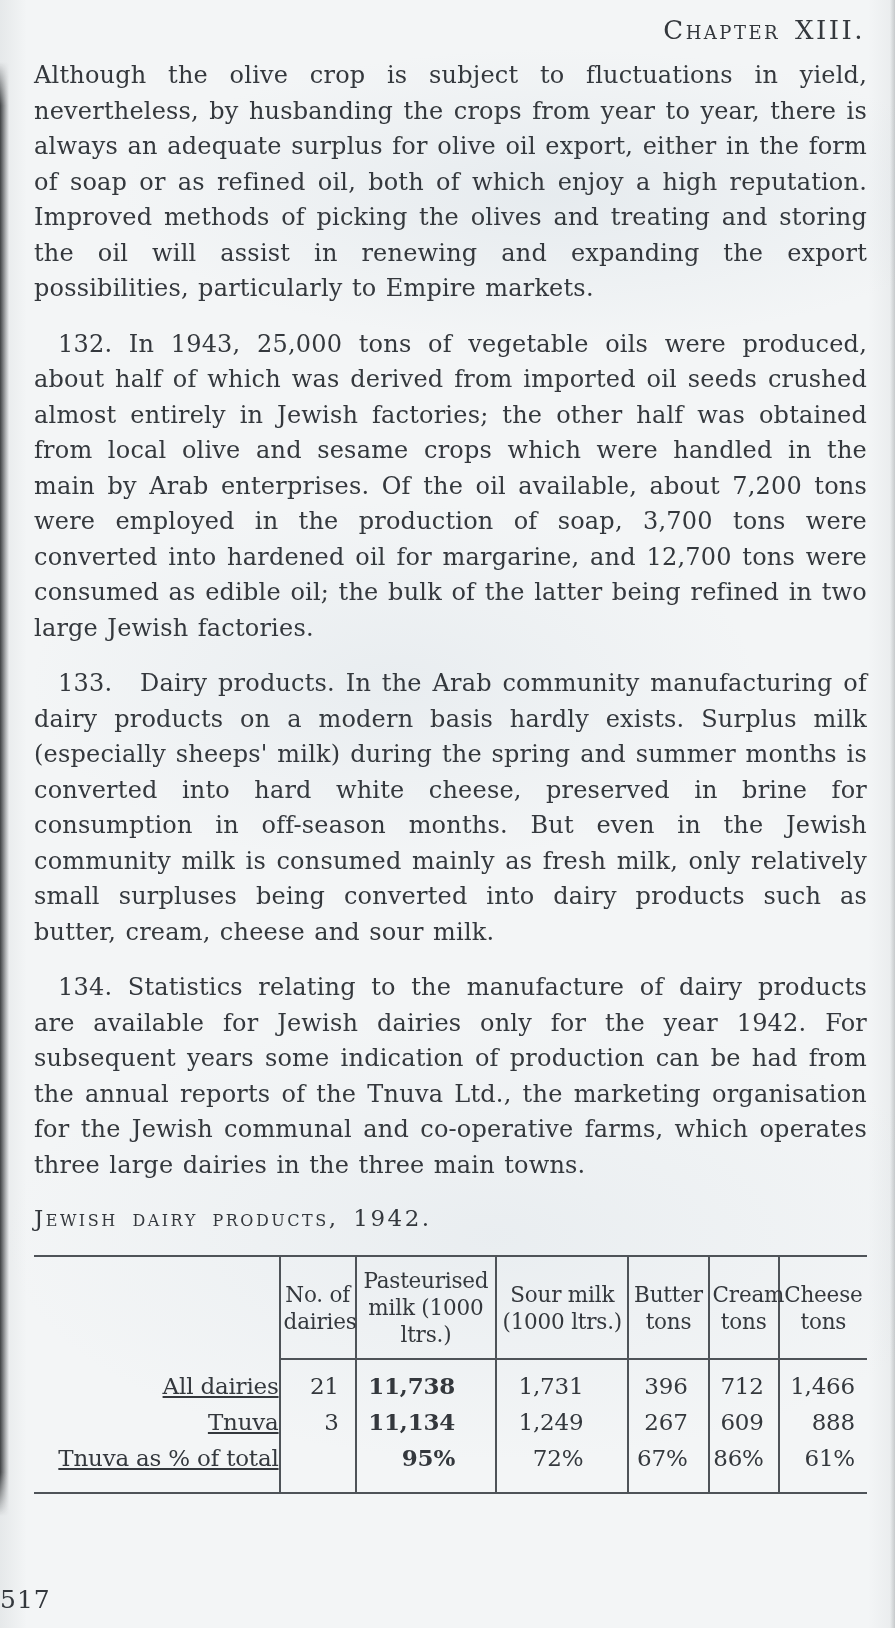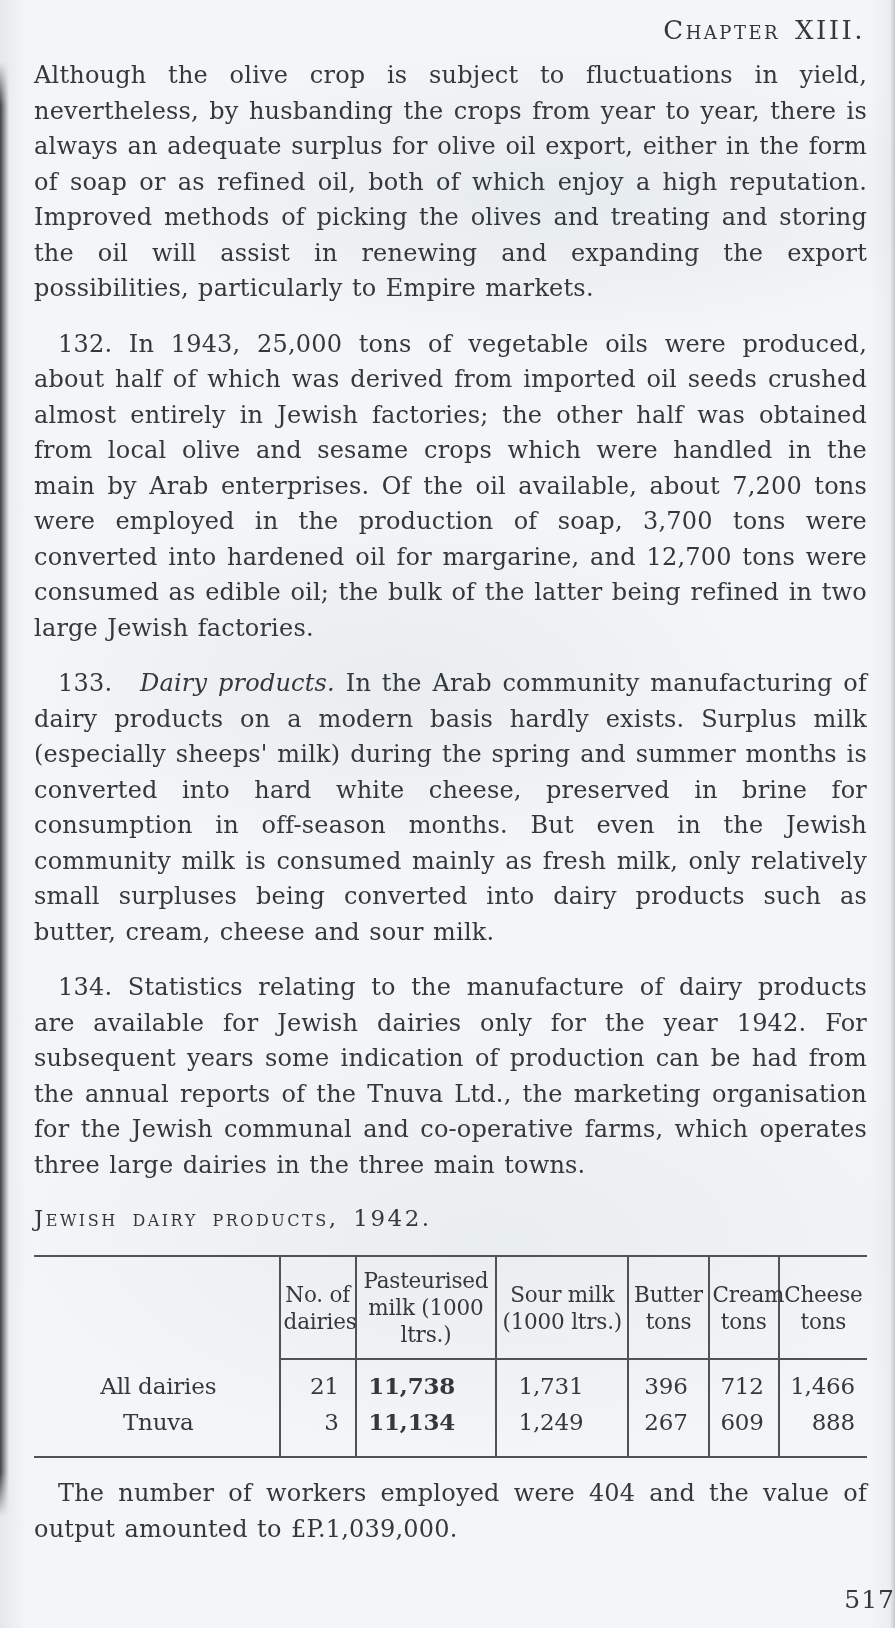--- a/index.html
+++ b/index.html
@@ -57,21 +57,21 @@
     margin:0;
     margin-top:20px;
     font-size:24px;
     line-height:35.5px;
     text-align:justify;
     letter-spacing:.2px;
     word-spacing:1.5px;
   }
   .para.first{margin-top:12px;}
   .indent{text-indent:24px;}
-  .italic{font-style:italic;margin-left:17px;}
+  .italic{margin-left:17px;}
   .table-title{
     margin-top:22px;
     margin-bottom:24px;
     font-variant:small-caps;
     font-size:23px;
     letter-spacing:2.5px;
     word-spacing:5px;
   }
   table.dairy{
     width:100%;
@@ -101,33 +101,33 @@
   table.dairy td{
     font-size:23px;
     line-height:36px;
     padding:0;
     letter-spacing:-.2px;
     white-space:nowrap;
   }
   table.dairy td + td{border-left:2px solid var(--rule);margin-top:40px;}
   table.dairy tbody tr:first-child td{padding-top:8px;}
   table.dairy tbody tr:last-child td{padding-bottom:16px;border-bottom:2px solid var(--rule);}
-  table.dairy td.lbl{text-align:center;padding-left:4px;}
+  table.dairy td.lbl{text-align:right;padding-left:4px;text-decoration:underline;}
   table.dairy td.num{text-align:right;}
   table.dairy td:nth-child(2){padding-right:16px;}
   table.dairy td:nth-child(3){padding-right:40px;font-weight:bold;}
   table.dairy td:nth-child(4){padding-right:44px;}
   table.dairy td:nth-child(5){padding-right:20px;}
   table.dairy td:nth-child(6){padding-right:14px;}
   table.dairy td:nth-child(7){padding-right:12px;}
   .closing{margin-top:18px;}
   .page-number{
     position:absolute;
     left:0;right:0;bottom:14px;
-    text-align:right;
+    text-align:left;
     font-size:25px;
     letter-spacing:1px;
   }
 </style>
 </head>
 <body>
 
 <div class="page">
   <div class="texture"></div>
   <div class="scan-edge-left"></div>
@@ -180,21 +180,29 @@
         </tr>
         <tr>
           <td class="lbl">Tnuva</td>
           <td class="num">3</td>
           <td class="num">11,134</td>
           <td class="num">1,249</td>
           <td class="num">267</td>
           <td class="num">609</td>
           <td class="num">888</td>
         </tr>
+        <tr>
+          <td class="lbl">Tnuva as % of total</td>
+          <td class="num"></td>
+          <td class="num">95%</td>
+          <td class="num">72%</td>
+          <td class="num">67%</td>
+          <td class="num">86%</td>
+          <td class="num">61%</td>
+        </tr>
       </tbody>
     </table>
 
-    <p class="para indent closing">The number of workers employed were 404 and the value of output amounted to £P.1,039,000.</p>
 
   </div>
 
   <div class="page-number">517</div>
 </div>
 
 </body></html>

